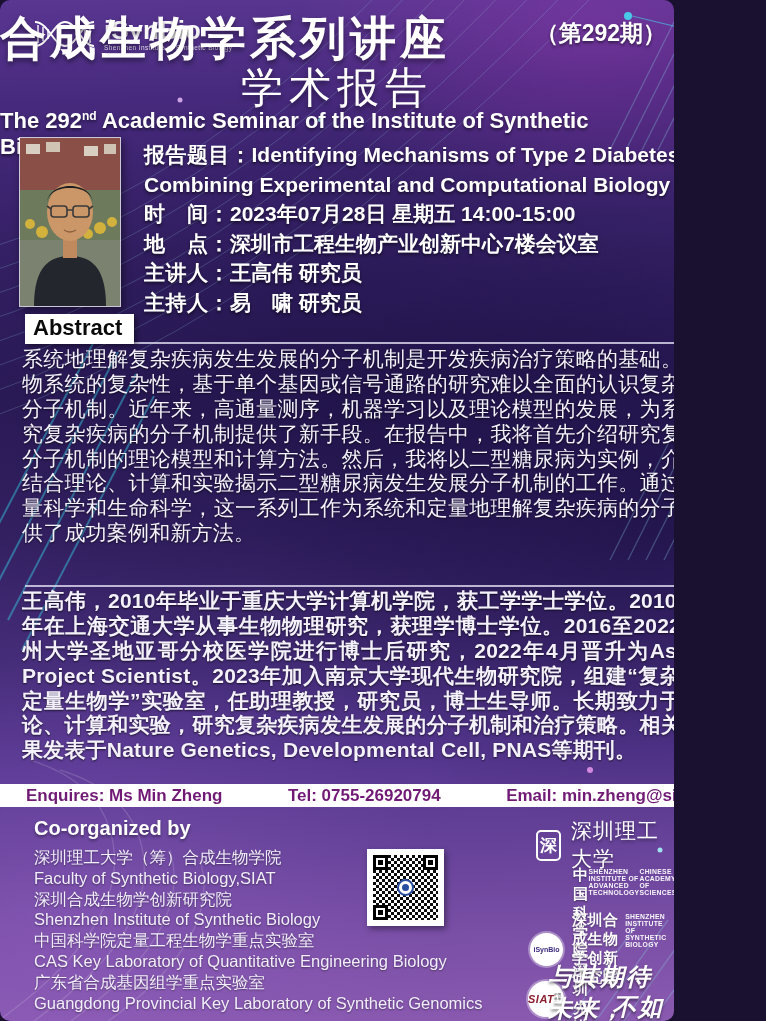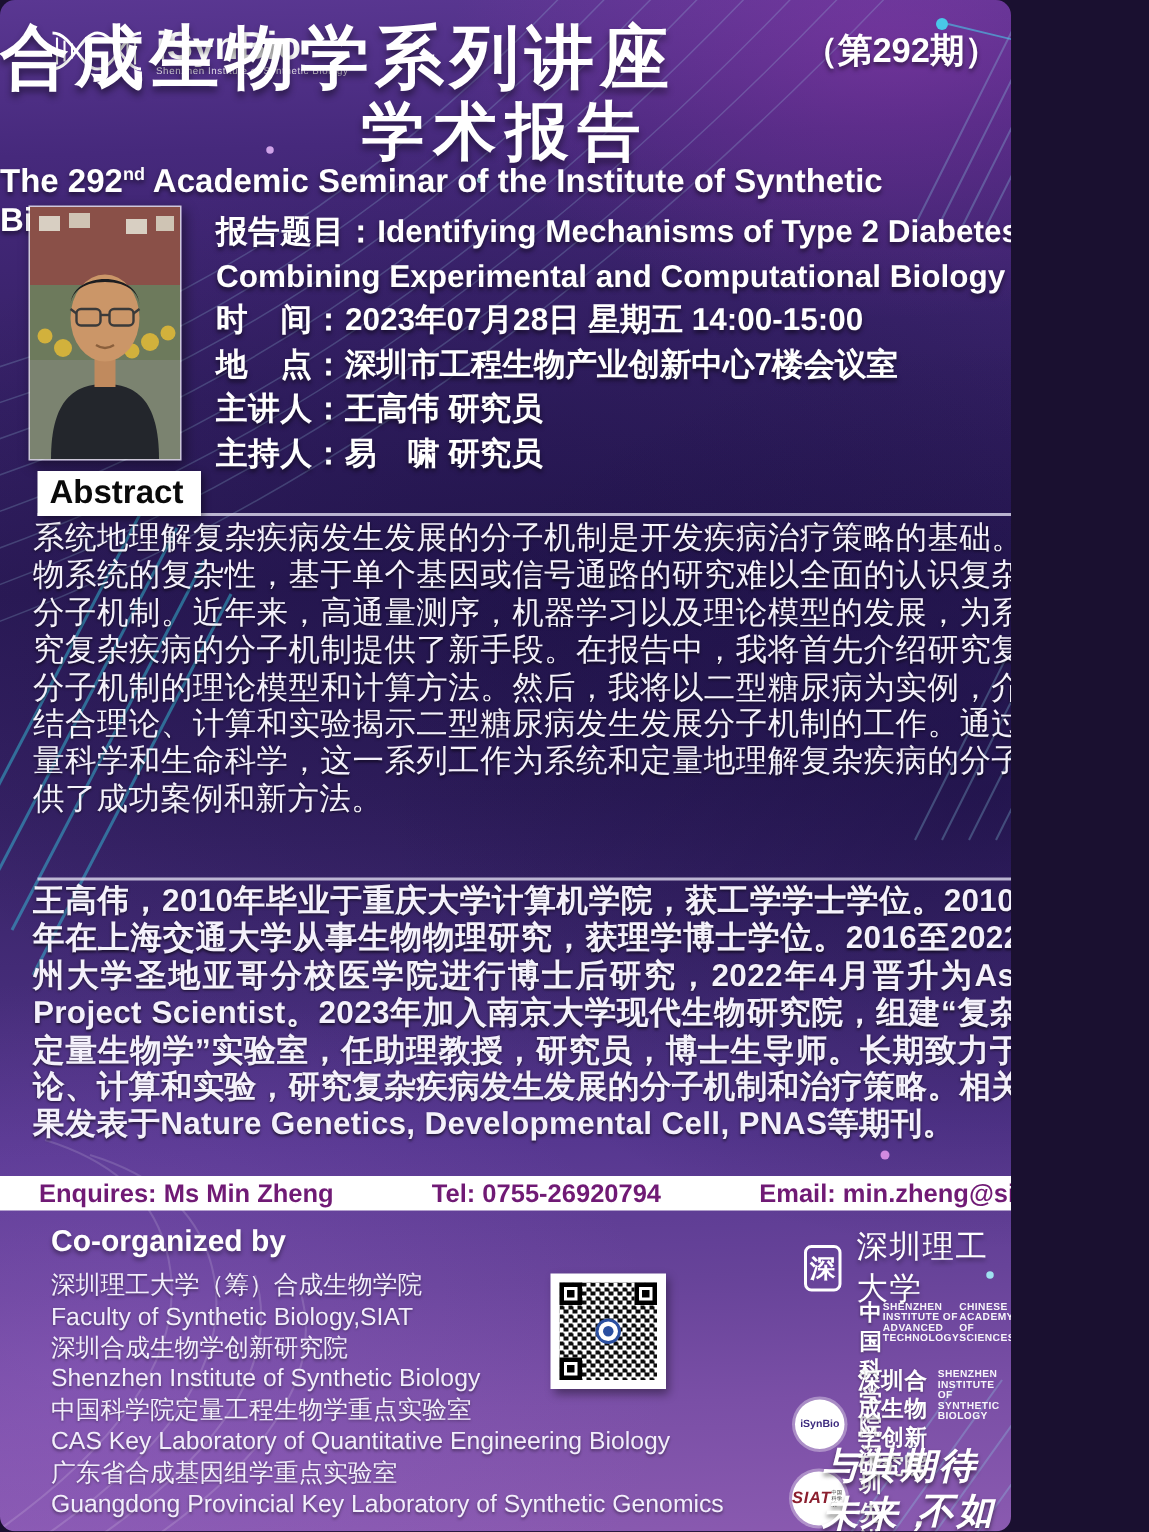--- a/index.html
+++ b/index.html
@@ -18,21 +18,21 @@
   .decor { position:absolute; left:0; top:0; pointer-events:none; }
 
   
   .brand { position:absolute; left:32px; top:16px; display:flex; align-items:flex-start; gap:8px; }
   .brand-text { display:flex; flex-direction:column; }
   .brand-name { font-size:26px; font-weight:bold; line-height:28px; }
   .brand-tag { font-size:6.5px; letter-spacing:0.4px; opacity:0.85; }
   .title-cn1 { position:absolute; left:0; top:8px; width:100%; 
     font-size:46px; font-weight:bold; letter-spacing:4px; text-shadow:0 3px 5px rgba(0,0,0,0.45); }
   .title-cn2 { position:absolute; left:0; top:60px; width:100%; text-align:center;
-    font-size:42px; font-weight:bold; letter-spacing:6px; text-shadow:0 3px 5px rgba(0,0,0,0.45); }
+    font-size:42px; font-weight:normal; letter-spacing:6px; text-shadow:0 3px 5px rgba(0,0,0,0.45); }
   .issue { position:absolute; right:8px; top:18px; font-size:23px; font-weight:bold;
     text-shadow:0 2px 3px rgba(0,0,0,0.5); }
   .subtitle { position:absolute; left:0; top:108px; width:100%; text-align:left;
     font-size:22px; font-weight:bold; text-shadow:0 2px 3px rgba(0,0,0,0.5); }
   .subtitle sup { font-size:12px; }
 
   
   .photo { position:absolute; left:19px; top:137px; width:102px; height:170px;
     border:1px solid rgba(255,255,255,0.75); box-shadow:2px 3px 8px rgba(0,0,0,0.45); }
   .details { position:absolute; left:144px; top:140px; width:612px; }

